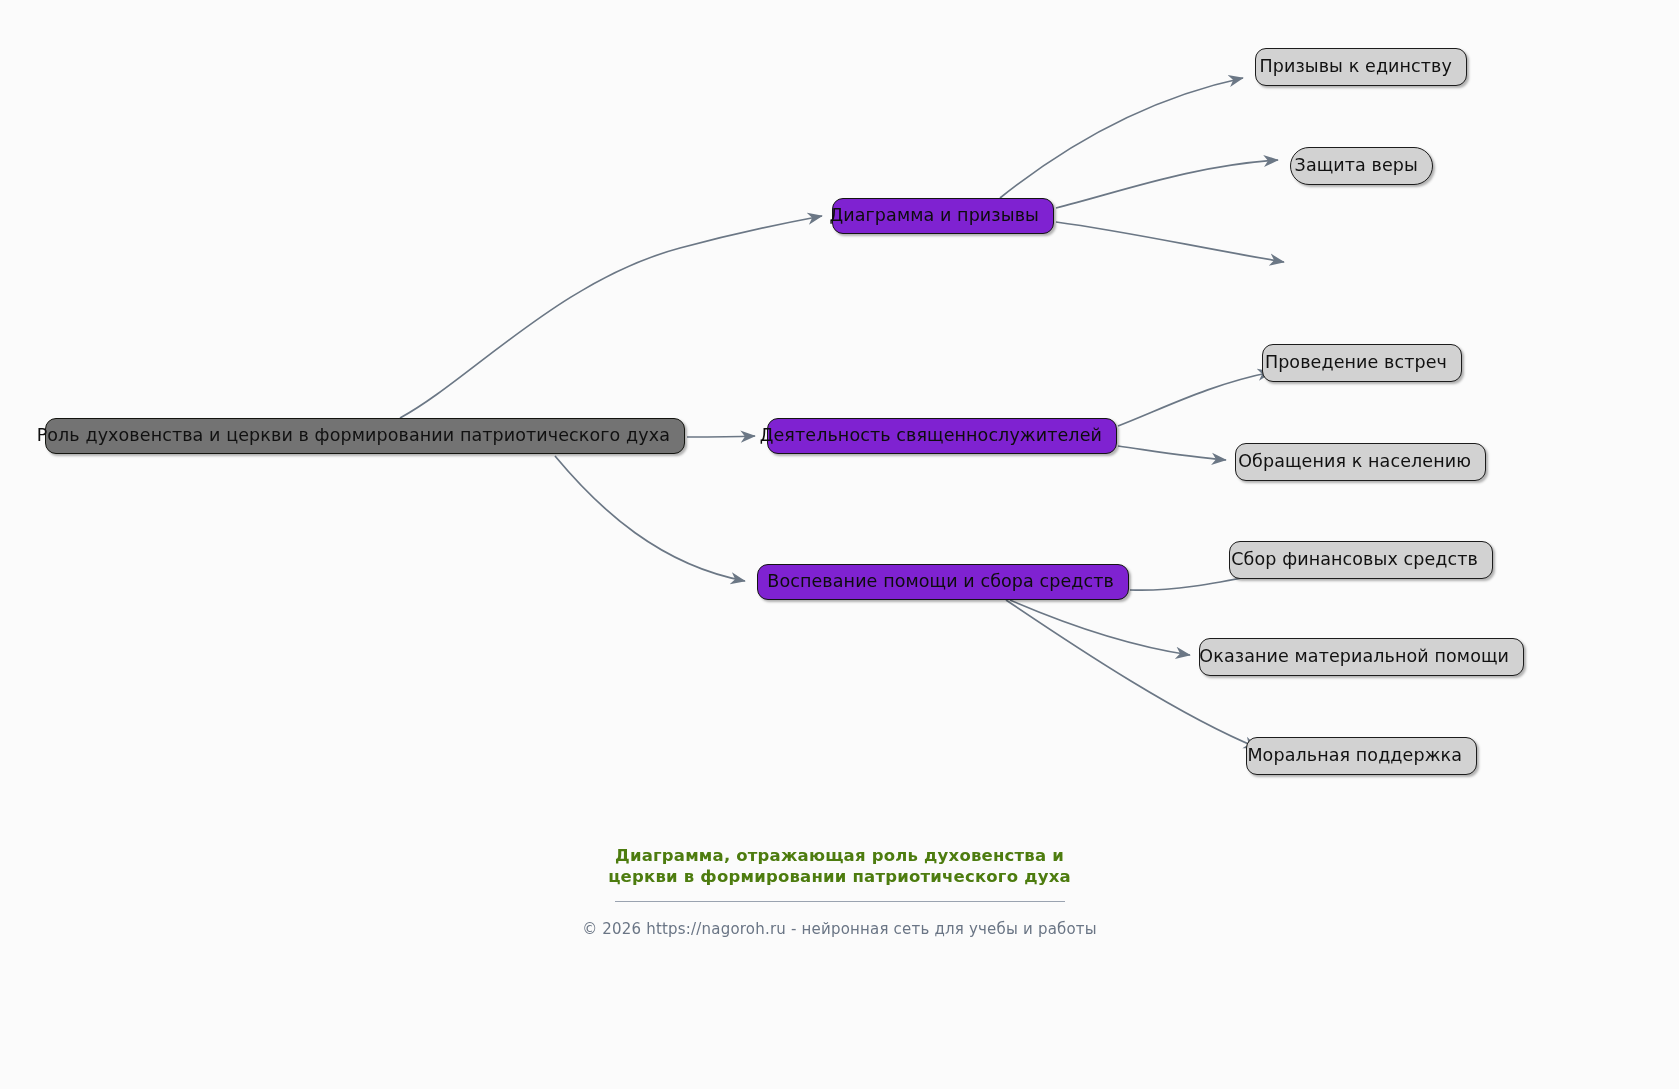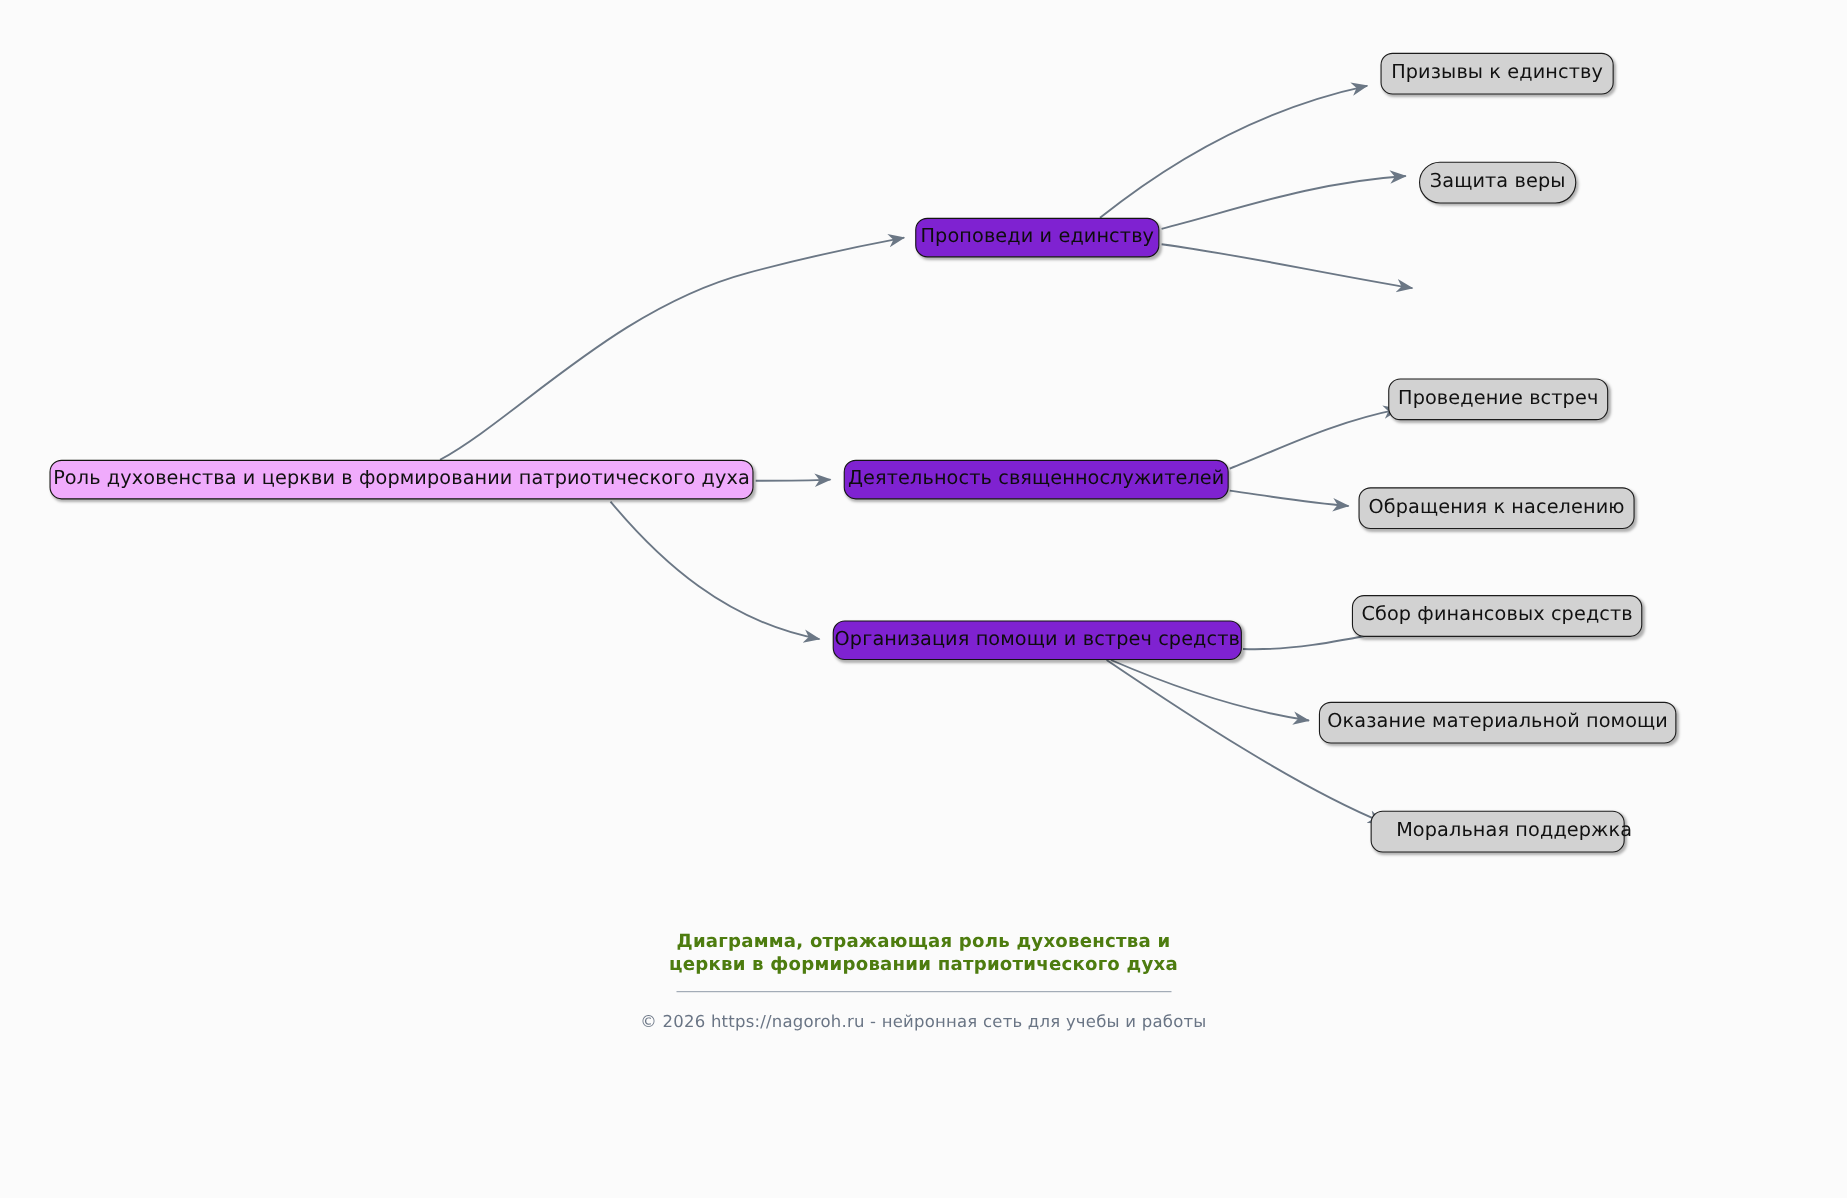--- a/index.html
+++ b/index.html
@@ -30,34 +30,34 @@
     width: 1679px;
     height: 1089px;
     pointer-events: none;
   }
 
   .node {
     position: absolute;
     box-sizing: border-box;
     display: flex;
     align-items: center;
-    justify-content: center;
+    justify-content: flex-end;
     white-space: nowrap;
     border-radius: 11px;
     border: 1.3px solid #1a1a1a;
     font-size: 17.5px;
     line-height: 1;
     color: #111111;
     letter-spacing: 0.1px;
     box-shadow: 2px 2px 2.5px rgba(0,0,0,0.30);
     padding: 0 14px;
   }
 
   .node-root {
-    background: #f0abfc;
+    background: #737373;
     border-color: #13140f;
   }
 
   .node-branch {
     background: #7f22d1;
     border-color: #141414;
     color: #0d0d0d;
   }
 
   .node-leaf {
@@ -126,21 +126,21 @@
     <path d="M 1130 590 C 1180 592, 1230 580, 1283 570" fill="none" stroke="#6b7785" stroke-width="1.7" marker-end="url(#arrow)"></path>
     <path d="M 1010 600 C 1070 626, 1130 646, 1190 655" fill="none" stroke="#6b7785" stroke-width="1.7" marker-end="url(#arrow)"></path>
     <path d="M 1006 600 C 1080 650, 1180 716, 1258 748" fill="none" stroke="#6b7785" stroke-width="1.7" marker-end="url(#arrow)"></path>
   </svg>
 
   <div class="node node-root" style="left:45px; top:418px; width:640px; height:36px;">
     <span>Роль духовенства и церкви в формировании патриотического духа</span>
   </div>
 
   <div class="node node-branch" style="left:832px; top:198px; width:222px; height:36px;">
-    <span>Проповеди и единству</span>
+    <span>Диаграмма и призывы</span>
   </div>
 
   <div class="node node-leaf" style="left:1255px; top:48px; width:212px; height:38px;">
     <span>Призывы к единству</span>
   </div>
 
   <div class="node node-leaf" style="left:1290px; top:147px; width:143px; height:38px;border-radius:19px;">
     <span>Защита веры</span>
   </div>
 
@@ -151,21 +151,21 @@
 
   <div class="node node-leaf" style="left:1262px; top:344px; width:200px; height:38px;">
     <span>Проведение встреч</span>
   </div>
 
   <div class="node node-leaf" style="left:1235px; top:443px; width:251px; height:38px;">
     <span>Обращения к населению</span>
   </div>
 
   <div class="node node-branch" style="left:757px; top:564px; width:372px; height:36px;">
-    <span>Организация помощи и встреч средств</span>
+    <span>Воспевание помощи и сбора средств</span>
   </div>
 
   <div class="node node-leaf" style="left:1229px; top:541px; width:264px; height:38px;">
     <span>Сбор финансовых средств</span>
   </div>
 
   <div class="node node-leaf" style="left:1199px; top:638px; width:325px; height:38px;">
     <span>Оказание материальной помощи</span>
   </div>
 

